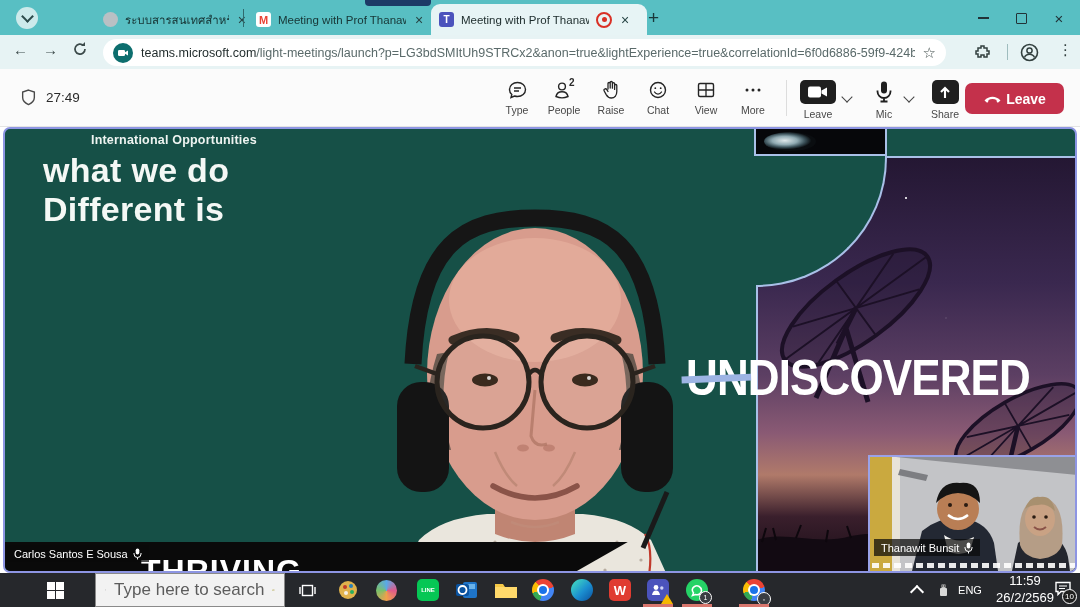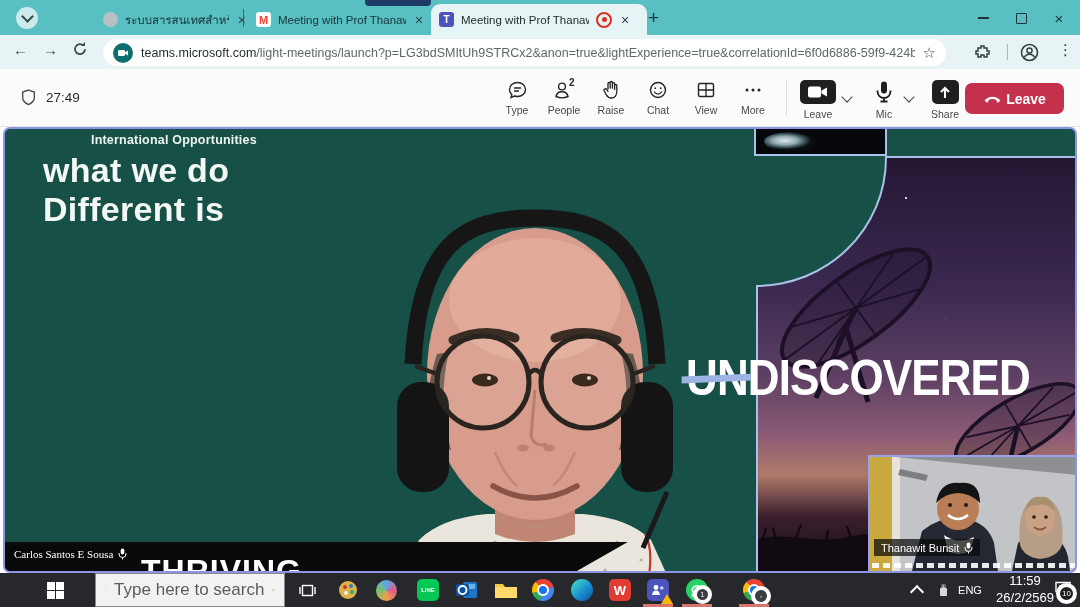--- a/index.html
+++ b/index.html
@@ -86,42 +86,42 @@
   .undisc{left:681px;top:220px;font-size:50px;font-weight:800;color:#fff;
     letter-spacing:-1px;transform:scaleX(.88);transform-origin:left center;white-space:nowrap;}
   .undisc .un{position:relative;display:inline-block;}
   .undisc .un::after{content:"";position:absolute;left:-5px;right:-4px;top:26px;height:7px;
     background:#9db4e4;transform:rotate(-2deg);}
   .banner{left:0;top:413px;width:642px;height:33px;background:#0a0a0a;
     clip-path:polygon(0 0,97% 0,88% 100%,0 100%);}
   .thriving{left:136px;top:424px;font-size:32px;font-weight:800;color:#fff;letter-spacing:1px;}
   .nametag{height:17px;background:rgba(10,10,10,.72);color:#fff;font-size:11px;
     display:flex;align-items:center;gap:5px;padding:0 7px;}
-  .carlostag{left:2px;top:416px;font-family:Liberation Serif, serif;}
+  .carlostag{left:2px;top:416px;}
   
   .pip{left:863px;top:326px;width:211px;height:118px;border:2px solid #9aa2e8;box-sizing:border-box;
     background:linear-gradient(100deg,#8e8f92 0%,#c7c8ca 30%,#d6d7d9 60%,#b9babd 100%);overflow:hidden;}
   .pipcap{left:4px;bottom:15px;position:absolute;}
   .clipcap{position:absolute;left:2px;right:2px;bottom:3px;height:5px;
     background:repeating-linear-gradient(90deg,#fff 0 7px,transparent 7px 11px);opacity:.9;}
   
   .taskbar{left:0;top:573px;width:1080px;height:34px;background:#26282c;display:flex;align-items:center;}
   .tb-item{position:absolute;top:0;height:34px;display:flex;align-items:center;justify-content:center;}
   .searchbox{left:95px;width:190px;background:#f2f2f2;border:1px solid #8a8a8a;box-sizing:border-box;
     justify-content:flex-start;gap:8px;padding:0 9px;}
   .searchtxt{font-size:17px;color:#5c5c5c;white-space:nowrap;}
   .underln{position:absolute;bottom:0;height:3px;width:30px;background:#d8766d;}
   .traytxt{color:#fff;font-size:11px;}
   .clock{color:#fff;font-size:13px;line-height:1.3;text-align:center;}
   .chrome-ic{width:22px;height:22px;border-radius:50%;position:relative;
     background:conic-gradient(from -45deg,#ea4335 0 120deg,#4285f4 120deg 240deg,#34a853 240deg 300deg,#fbbc05 300deg 360deg);}
   .chrome-ic::before{content:"";position:absolute;left:5px;top:5px;width:12px;height:12px;border-radius:50%;background:#fff;}
   .chrome-ic::after{content:"";position:absolute;left:7px;top:7px;width:8px;height:8px;border-radius:50%;background:#1a73e8;}
   .activebg{position:absolute;left:-8px;top:2px;width:40px;height:30px;background:#45484e;border-radius:2px;z-index:-1;}
-  .badge{position:absolute;border-radius:50%;background:#3a3d42;border:4px solid #ffffff;color:#fff;
+  .badge{position:absolute;border-radius:50%;background:#3a3d42;border:1px solid #ffffff;color:#fff;
     display:flex;align-items:center;justify-content:center;}
   .upchev{width:8px;height:8px;border-left:2px solid #fff;border-top:2px solid #fff;transform:rotate(45deg);margin-top:4px;}
 </style>
 </head>
 <body>
 
 <div class="abs tabstrip">
   <div class="abs tab-search">
       <div class="chev"></div>
     </div>

